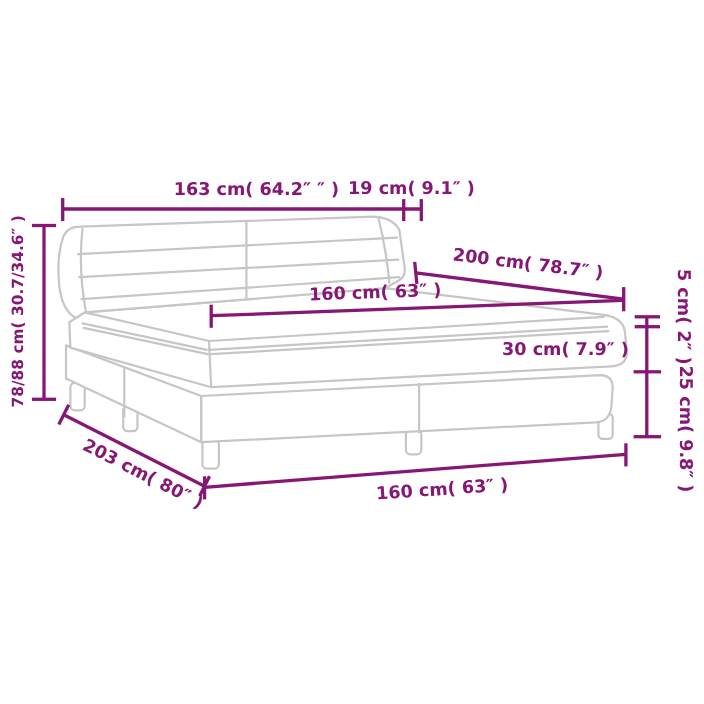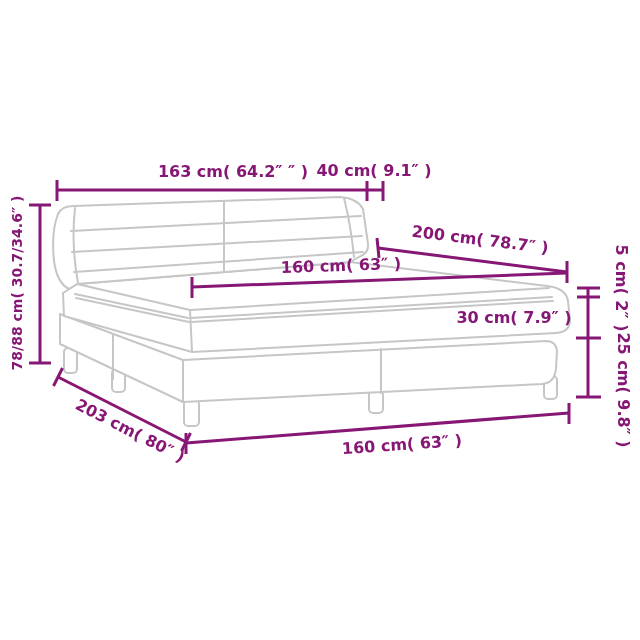--- a/index.html
+++ b/index.html
@@ -110,21 +110,21 @@
       <g>
         <path d="M186 443 L569 413"></path>
         <path d="M186 433 L186 454"></path>
         <path d="M569 403 L569 424"></path>
       </g>
     </g>
   </svg>
 
   <div class="dim-label" style="left:233px;top:172px;transform:translate(-50%,-50%);">163 cm( 64.2″ ″ )</div>
 
-  <div class="dim-label" style="left:374px;top:171px;transform:translate(-50%,-50%);">40 cm( 9.1″ )</div>
+  <div class="dim-label" style="left:374px;top:171px;transform:translate(-50%,-50%);">19 cm( 9.1″ )</div>
 
   <div class="dim-label" style="left:17px;top:283px;transform:translate(-50%,-50%) rotate(-90deg);font-size:14px;">78/88 cm( 30.7/34.6″ )</div>
 
   <div class="dim-label" style="left:480px;top:240px;transform:translate(-50%,-50%) rotate(7deg);">200 cm( 78.7″ )</div>
 
   <div class="dim-label" style="left:341px;top:266px;transform:translate(-50%,-50%) rotate(-2deg);">160 cm( 63″ )</div>
 
   <div class="dim-label" style="left:621px;top:288px;transform:translate(-50%,-50%) rotate(90deg);">5 cm( 2″ )</div>
 
   <div class="dim-label" style="left:514px;top:318px;transform:translate(-50%,-50%);">30 cm( 7.9″ )</div>

